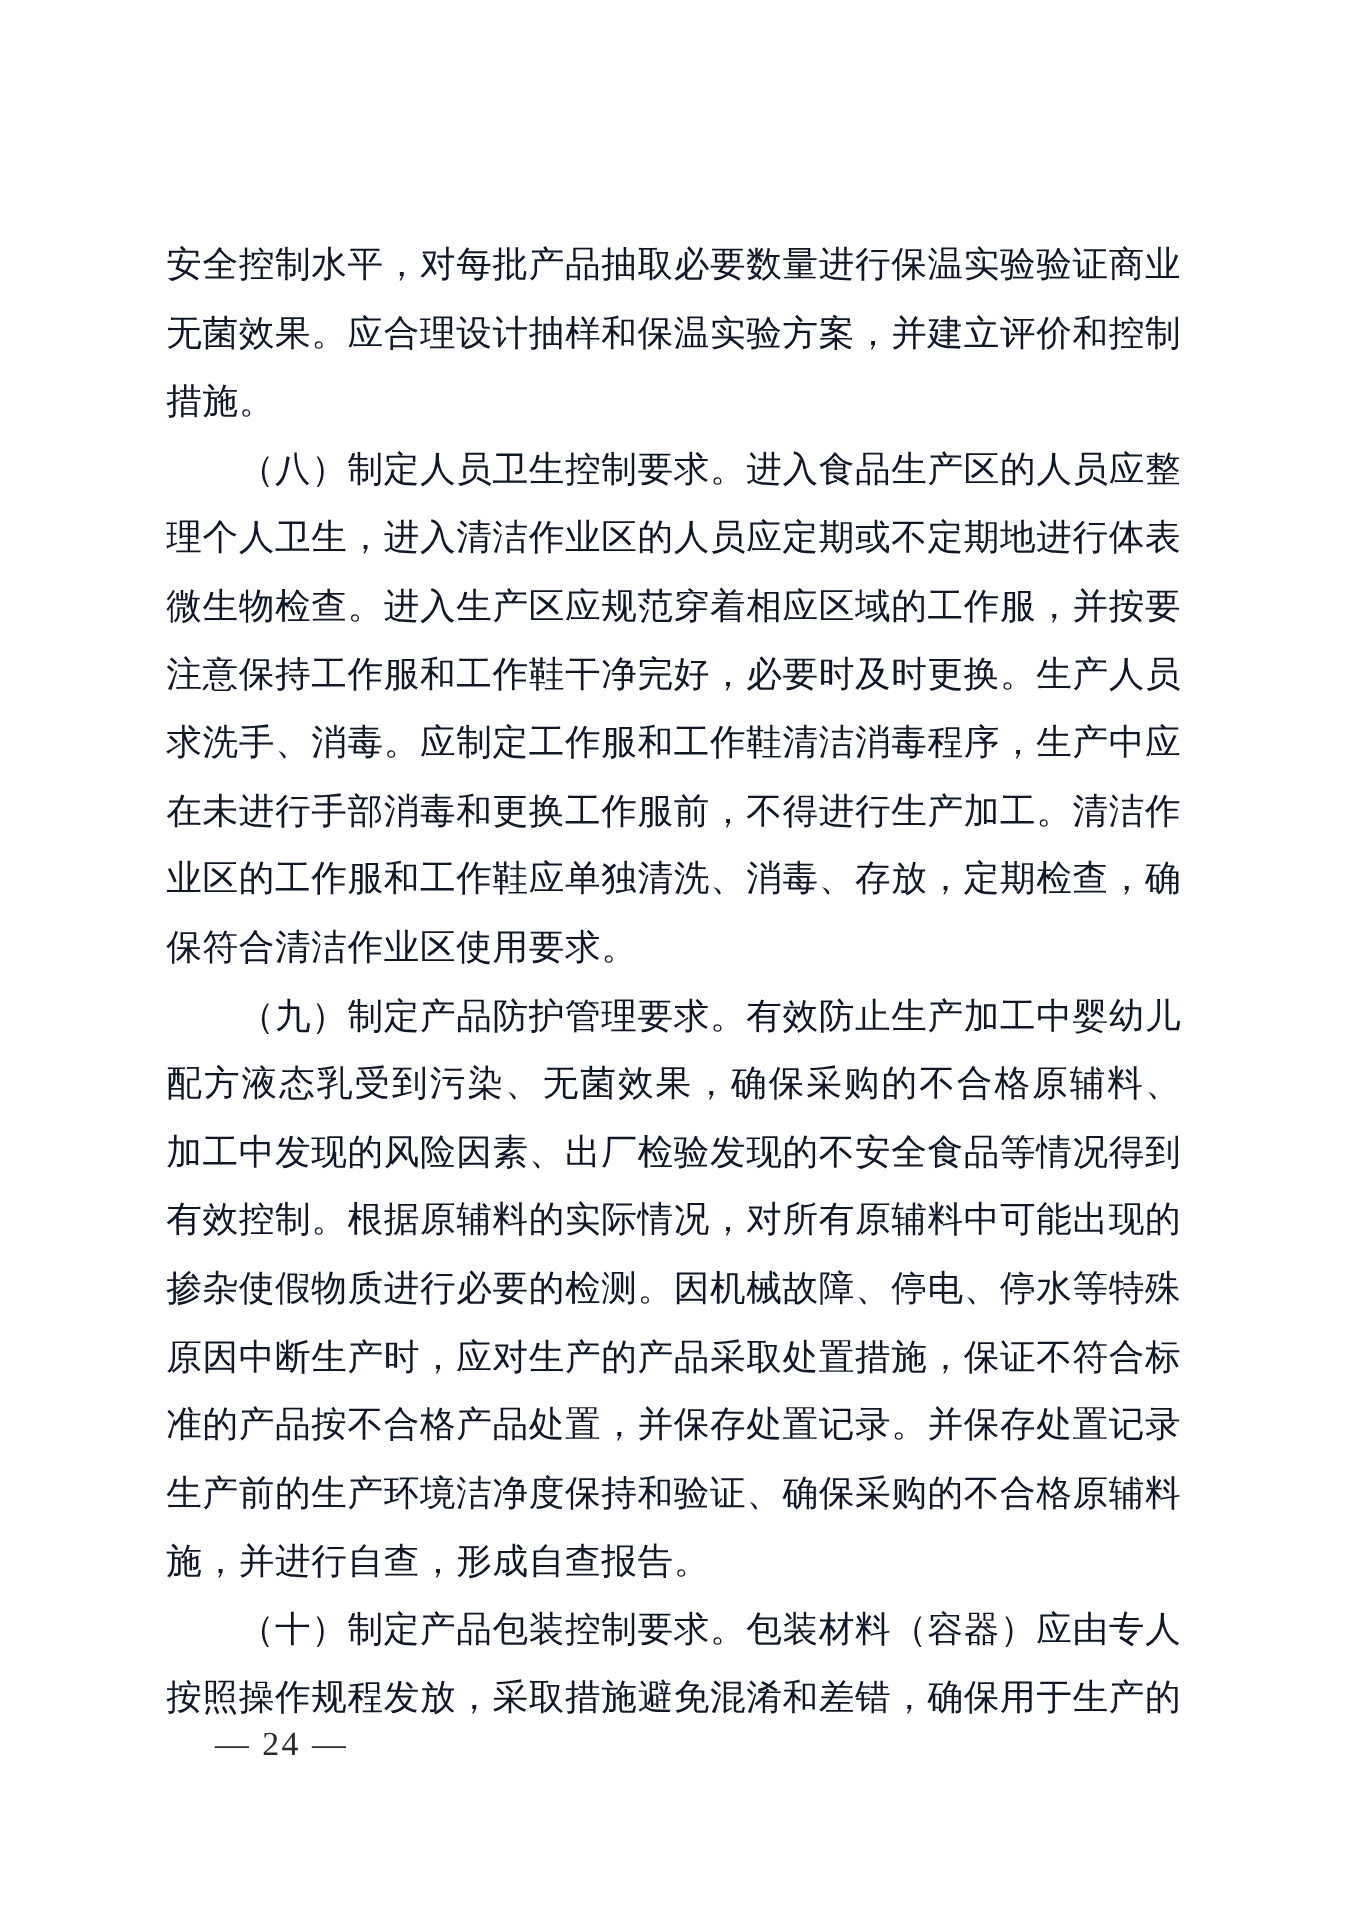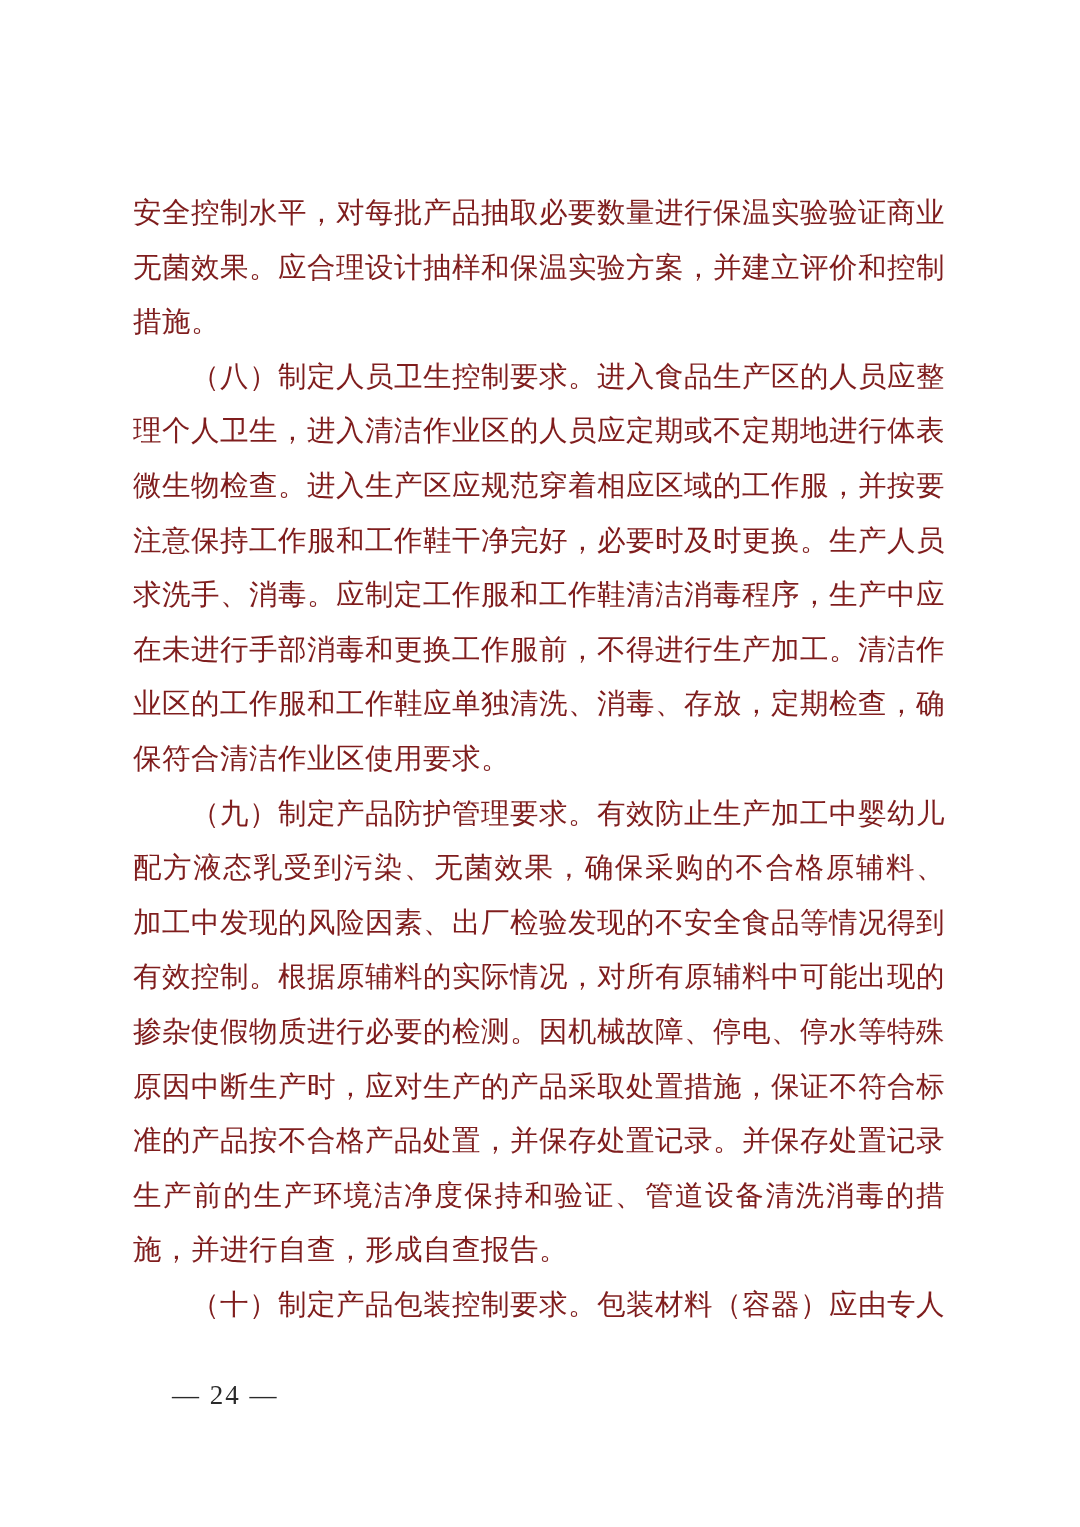--- a/index.html
+++ b/index.html
@@ -21,21 +21,21 @@
     left: 133px;
     top: 186px;
     width: 812px;
   }
   .line {
     height: 54.6px;
     line-height: 54.6px;
     font-size: 28.5px;
     letter-spacing: 0.5px;
     text-align: left;
-    color: #7f1d1d;
+    color: #0f172a;
     overflow: visible;
   }
   
   .line.fill {
     text-align: justify;
     text-align-last: justify;
   }
   
   .line.indent {
     text-indent: 58px;
@@ -68,20 +68,21 @@
       <div class="line fill">在未进行手部消毒和更换工作服前，不得进行生产加工。清洁作</div>
       <div class="line fill">业区的工作服和工作鞋应单独清洗、消毒、存放，定期检查，确</div>
       <div class="line">保符合清洁作业区使用要求。</div>
       <div class="line indent fill">（九）制定产品防护管理要求。有效防止生产加工中婴幼儿</div>
       <div class="line fill">配方液态乳受到污染、无菌效果，确保采购的不合格原辅料、</div>
       <div class="line fill">加工中发现的风险因素、出厂检验发现的不安全食品等情况得到</div>
       <div class="line fill">有效控制。根据原辅料的实际情况，对所有原辅料中可能出现的</div>
       <div class="line fill">掺杂使假物质进行必要的检测。因机械故障、停电、停水等特殊</div>
       <div class="line fill">原因中断生产时，应对生产的产品采取处置措施，保证不符合标</div>
       <div class="line fill">准的产品按不合格产品处置，并保存处置记录。并保存处置记录</div>
-      <div class="line fill">生产前的生产环境洁净度保持和验证、管道设备清洗消毒的措</div>
+      <div class="line fill">生产前的生产环境洁净度保持和验证、确保采购的不合格原辅料</div>
       <div class="line">施，并进行自查，形成自查报告。</div>
       <div class="line indent fill">（十）制定产品包装控制要求。包装材料（容器）应由专人</div>
+      <div class="line fill">按照操作规程发放，采取措施避免混淆和差错，确保用于生产的</div>
     </main>
   <footer class="page-footer">
     <span>— 24 —</span>
   </footer>
 </div>
 
 </body></html>

